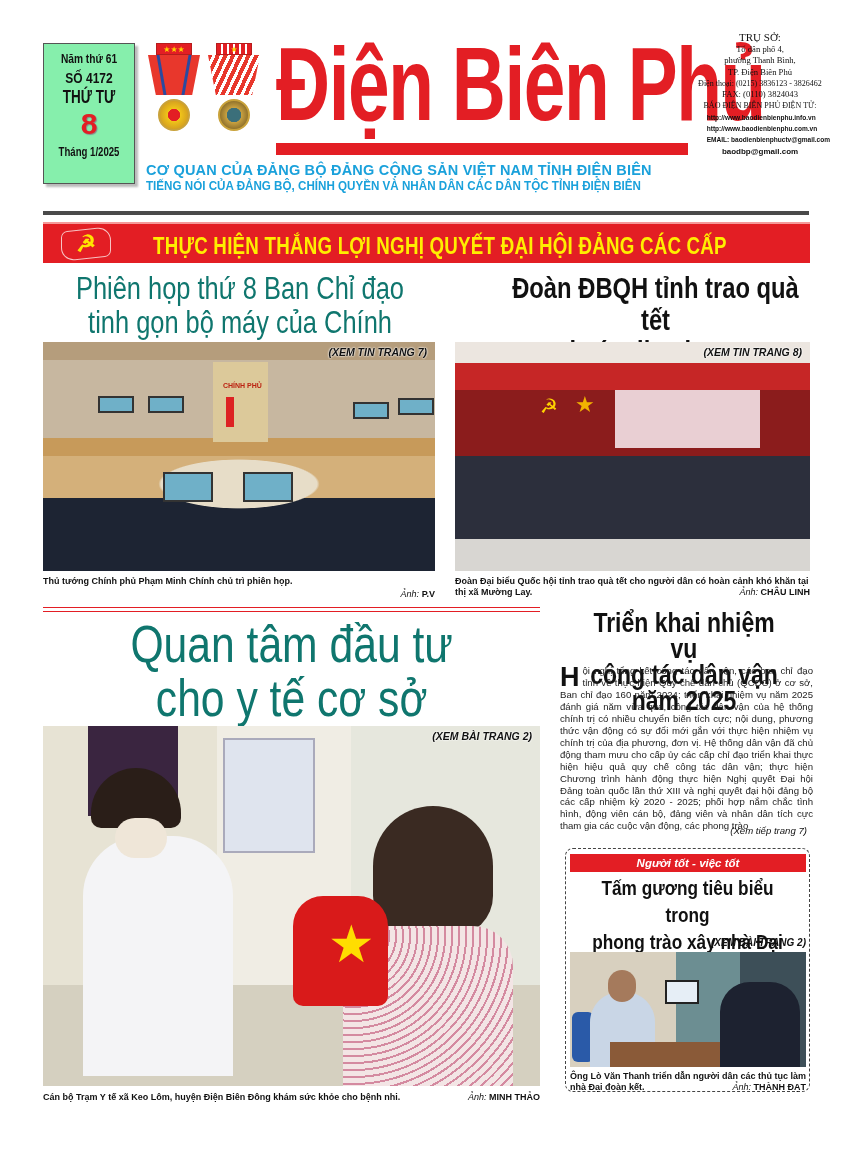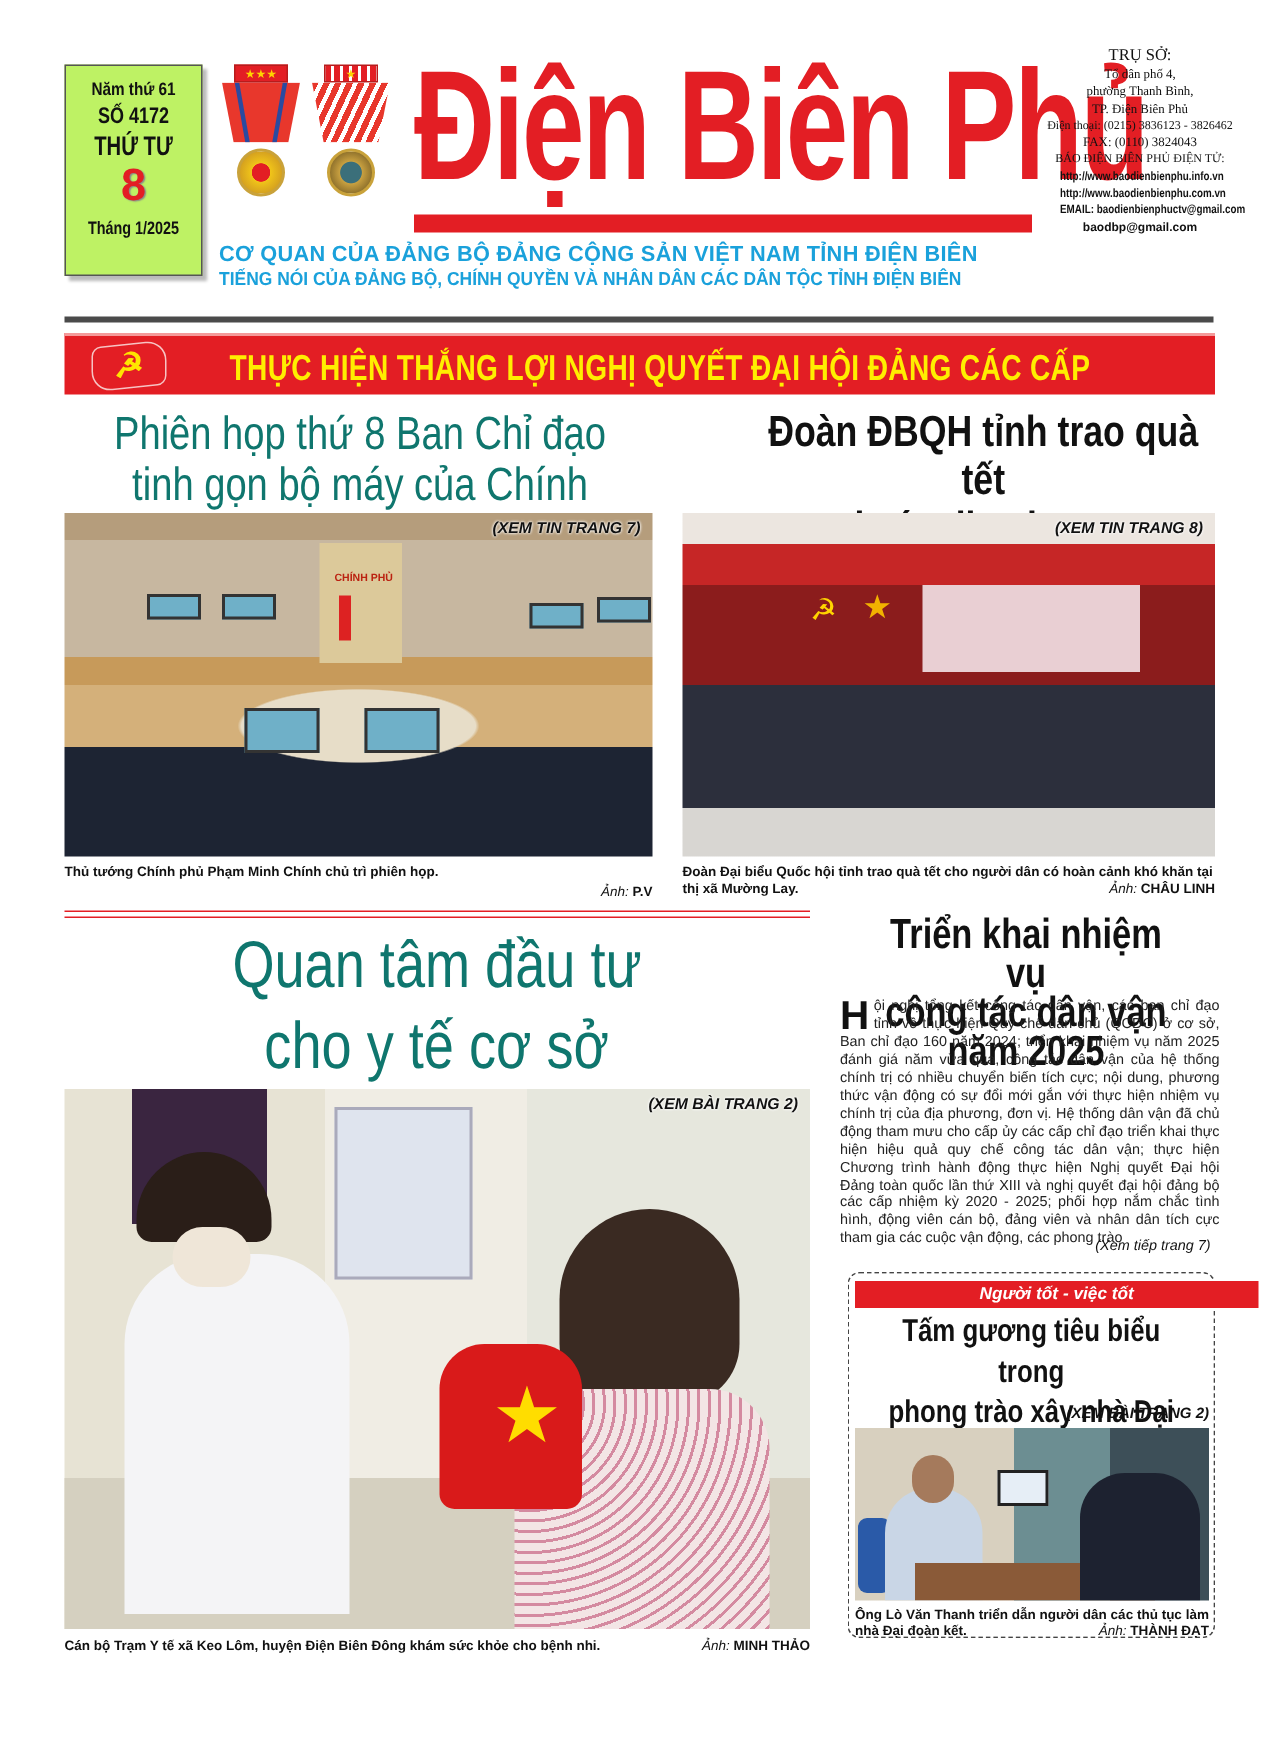--- a/index.html
+++ b/index.html
@@ -4,21 +4,21 @@
 <style>
   * { box-sizing: border-box; margin: 0; padding: 0; }
   html, body { width: 850px; height: 1162px; background: #ffffff; overflow: hidden; }
   body { position: relative; font-family: "Liberation Sans", sans-serif; color: #111; }
 
   .abs { position: absolute; }
 
   
   .issue-box {
     left: 43px; top: 43px; width: 92px; height: 141px;
-    border: 1.5px solid #555; background: #bef264;
+    border: 1.5px solid #555; background: #86efac;
     box-shadow: 3px 3px 2px #bbb;
     text-align: center; font-family: "Liberation Sans Narrow", "Liberation Sans", sans-serif;
     font-weight: bold;
   }
   .issue-box .l1 { font-size: 12px; margin-top: 8px; transform: scaleX(0.85); }
   .issue-box .l2 { font-size: 15px; margin-top: 3px; transform: scaleX(0.8); }
   .issue-box .l3 { font-size: 18px; margin-top: 1px; transform: scaleX(0.75); }
   .issue-box .day { font-size: 30px; color: #e31e24; line-height: 32px; text-shadow: 1px 1px 1px #888; }
   .issue-box .l5 { font-size: 12px; margin-top: 5px; transform: scaleX(0.8); }
 
@@ -89,21 +89,21 @@
   .credit { font-size: 9px; font-weight: bold; text-align: right; }
   .credit i { font-weight: normal; }
 
   .cap1 { left: 43px; top: 576px; width: 392px; }
   .cr1 { left: 43px; top: 589px; width: 392px; }
   .cap2 { left: 455px; top: 576px; width: 355px; }
   .cr2 { left: 455px; top: 587px; width: 355px; }
 
   .red-rule { left: 43px; top: 607px; width: 497px; height: 5px; border-top: 1.5px solid #e31e24; border-bottom: 1.5px solid #e31e24; }
 
-  .h3 { left: 43px; top: 617px; width: 497px; font-size: 44px; line-height: 54px; }
+  .h3 { left: 43px; top: 617px; width: 497px; font-size: 52px; line-height: 54px; }
   .ph3 { left: 43px; top: 726px; width: 497px; height: 360px;
     background:
       linear-gradient(180deg, transparent 0 72%, #d5d0c0 72% 100%),
       linear-gradient(90deg, #e7e3d4 0 35%, #f0ede4 35% 62%, #e6e7dd 62% 100%);
   }
   .ph3 .doctor { position:absolute; left:40px; top:110px; width:150px; height:240px; background:#f4f4f6; border-radius: 60px 60px 0 0; }
   .ph3 .mask { position:absolute; left:72px; top:92px; width:52px; height:40px; background:#efe6d8; border-radius: 20px; }
   .ph3 .hair { position:absolute; left:48px; top:42px; width:90px; height:60px; background:#2a1e18; border-radius: 45px 45px 10px 10px; }
   .ph3 .baby { position:absolute; left:250px; top:170px; width:95px; height:110px; background:#d91a1a; border-radius: 30px 30px 10px 10px; }
   .ph3 .star { position:absolute; left:285px; top:192px; color:#ffdd00; font-size:52px; line-height:52px; }
@@ -114,21 +114,21 @@
 
   .cap3 { left: 43px; top: 1092px; width: 497px; }
   .cr3 { left: 43px; top: 1092px; width: 497px; }
 
   .h4 { left: 555px; top: 610px; width: 258px; font-size: 28px; line-height: 26px; }
   .article { left: 560px; top: 665px; width: 253px; font-size: 9.6px; line-height: 11.95px; text-align: justify; color: #222; }
   .dropcap { float: left; font-size: 27px; line-height: 22px; font-weight: bold; margin: 1px 3px 0 0; color: #111; }
   .more { left: 560px; top: 825px; width: 247px; text-align: right; font-style: italic; font-size: 9.6px; }
 
   .box { left: 565px; top: 848px; width: 245px; height: 244px; border: 1.5px dashed #444; border-radius: 8px; }
-  .box-kicker { left: 570px; top: 854px; width: 269px; height: 18px; background: #e31e24; color: #fff; text-align: center; font-style: italic; font-weight: bold; font-size: 11.5px; line-height: 18px; }
+  .box-kicker { left: 570px; top: 854px; width: 236px; height: 18px; background: #e31e24; color: #fff; text-align: center; font-style: italic; font-weight: bold; font-size: 11.5px; line-height: 18px; }
   .h5 { left: 565px; top: 874px; width: 245px; font-size: 21px; line-height: 27px; }
   .xem4 { left: 570px; top: 937px; width: 236px; text-align: right; font-style: italic; font-weight: bold; font-size: 10px; }
   .ph4 { left: 570px; top: 952px; width: 236px; height: 115px;
     background: linear-gradient(90deg, #d8d0bf 0 45%, #6c8e92 45% 72%, #3d4f58 72% 100%);
   }
   .ph4 .man { position:absolute; left:20px; top:40px; width:65px; height:75px; background:#c9d6e6; border-radius:30px 30px 0 0; }
   .ph4 .head { position:absolute; left:38px; top:18px; width:28px; height:32px; background:#a57a5c; border-radius:14px; }
   .ph4 .desk { position:absolute; left:40px; top:90px; width:160px; height:25px; background:#8a5a38; }
   .ph4 .mon { position:absolute; left:95px; top:28px; width:34px; height:24px; background:#e6eef6; border:2px solid #222; }
   .ph4 .p2 { position:absolute; left:150px; top:30px; width:80px; height:85px; background:#1d2230; border-radius:30px 30px 0 0; }

